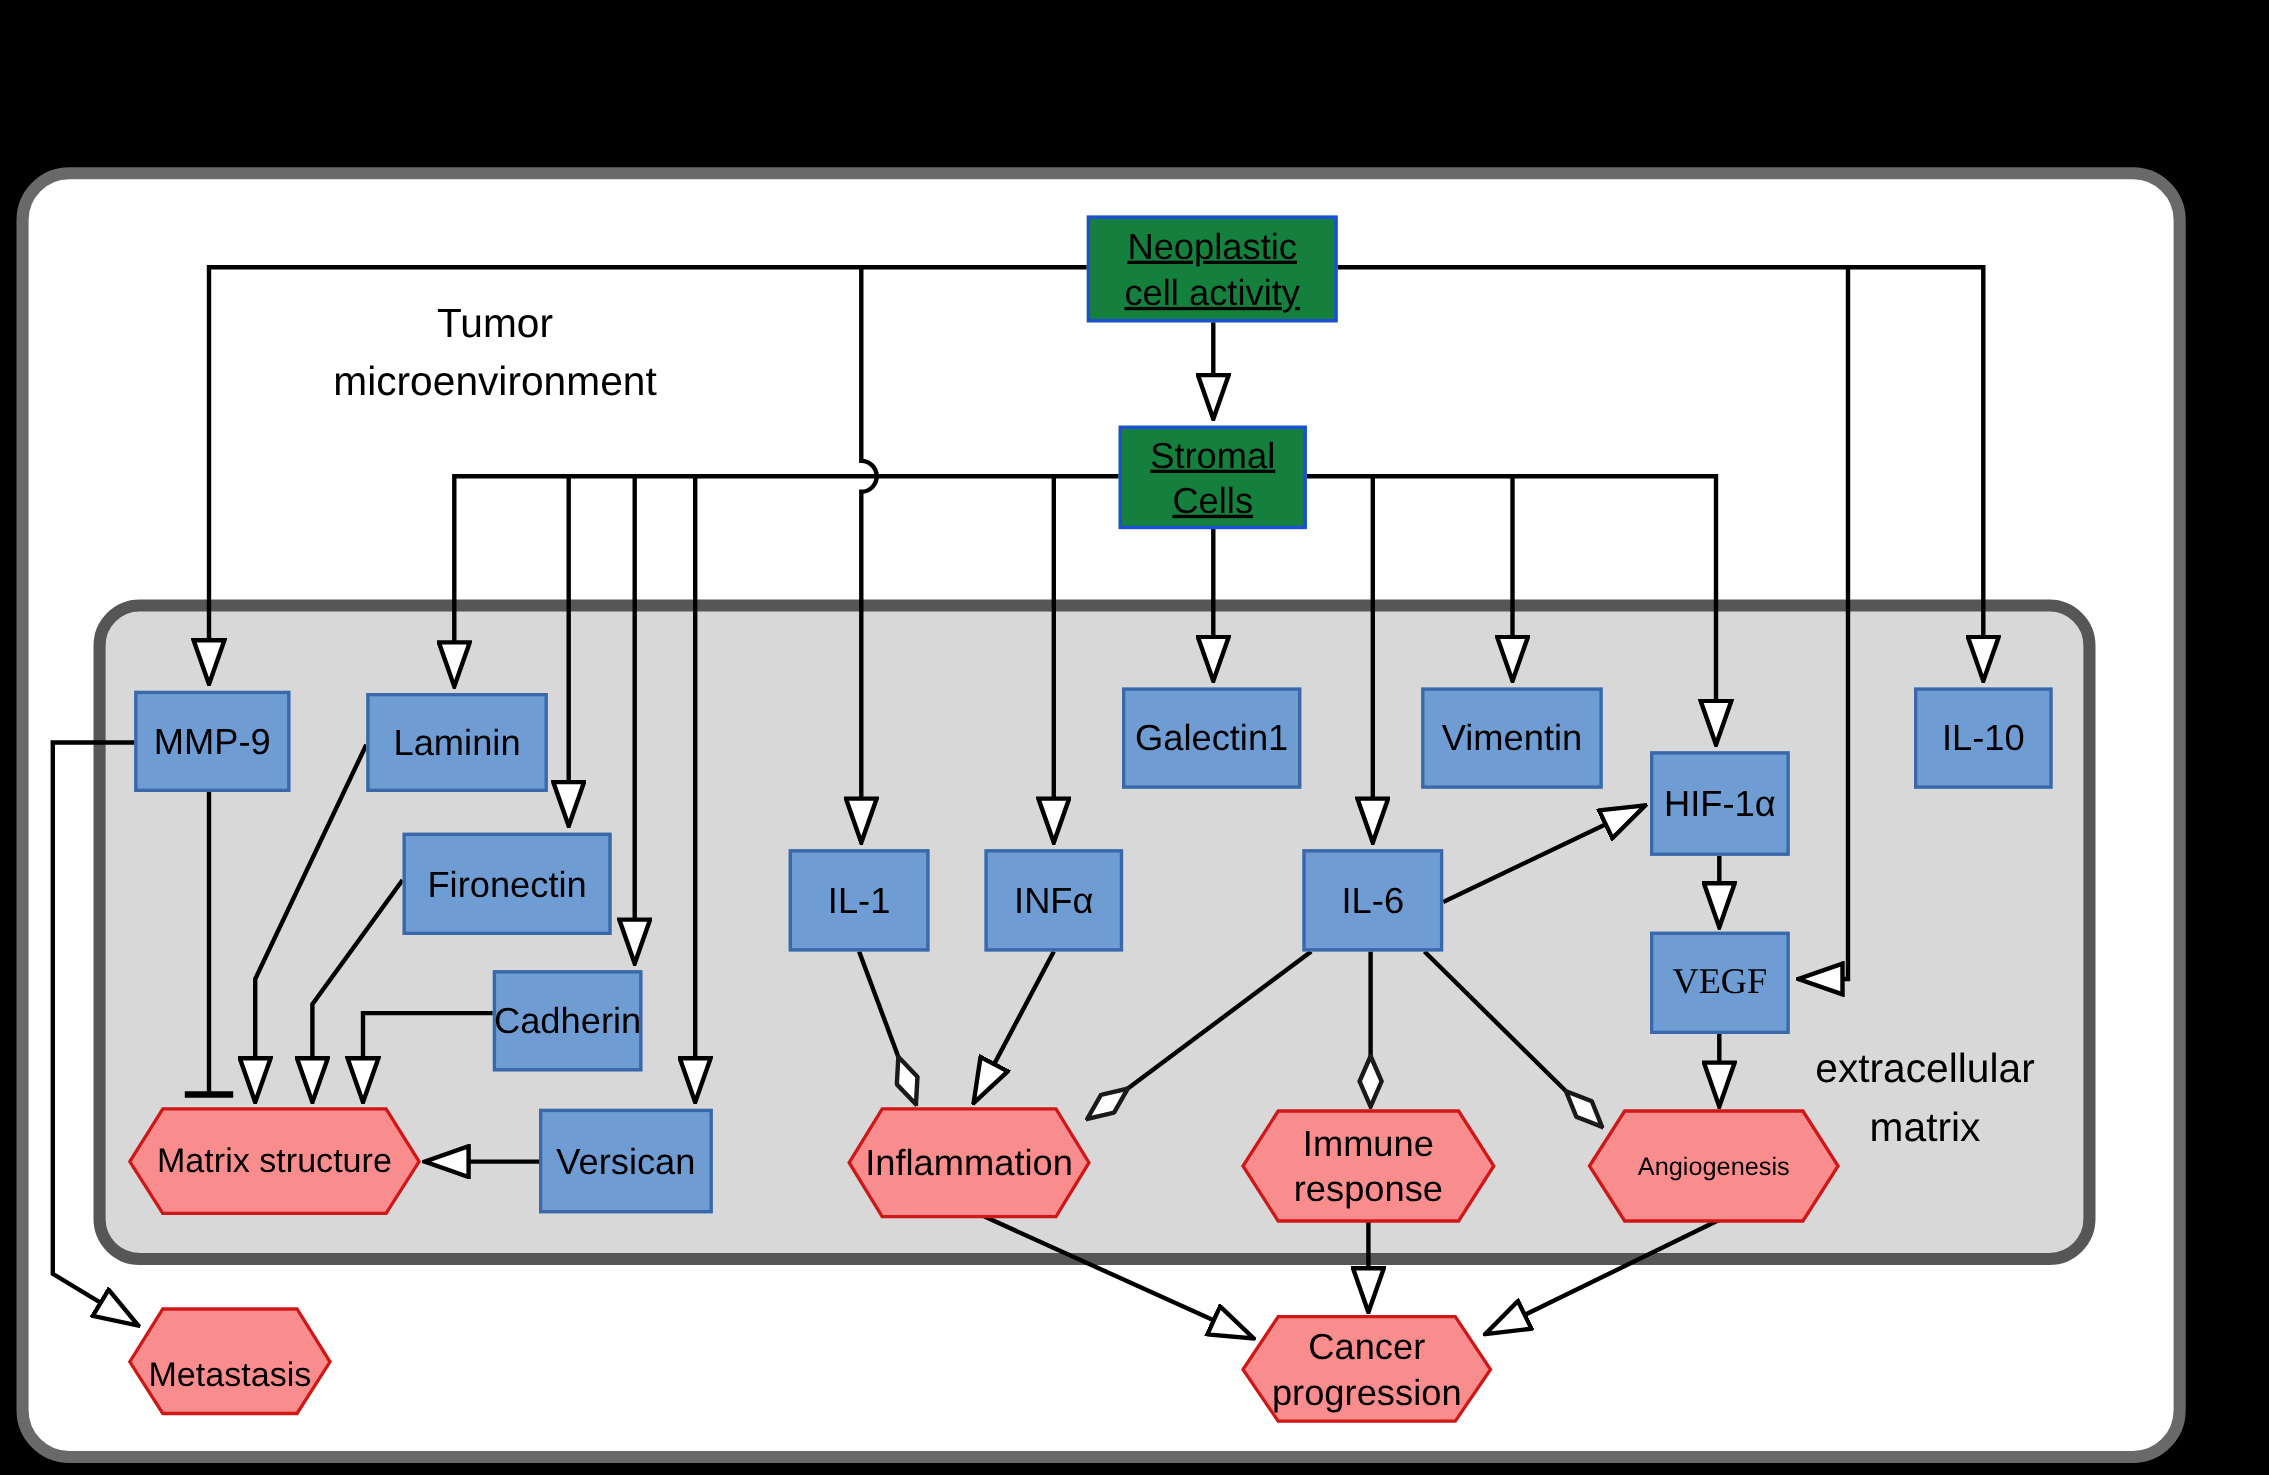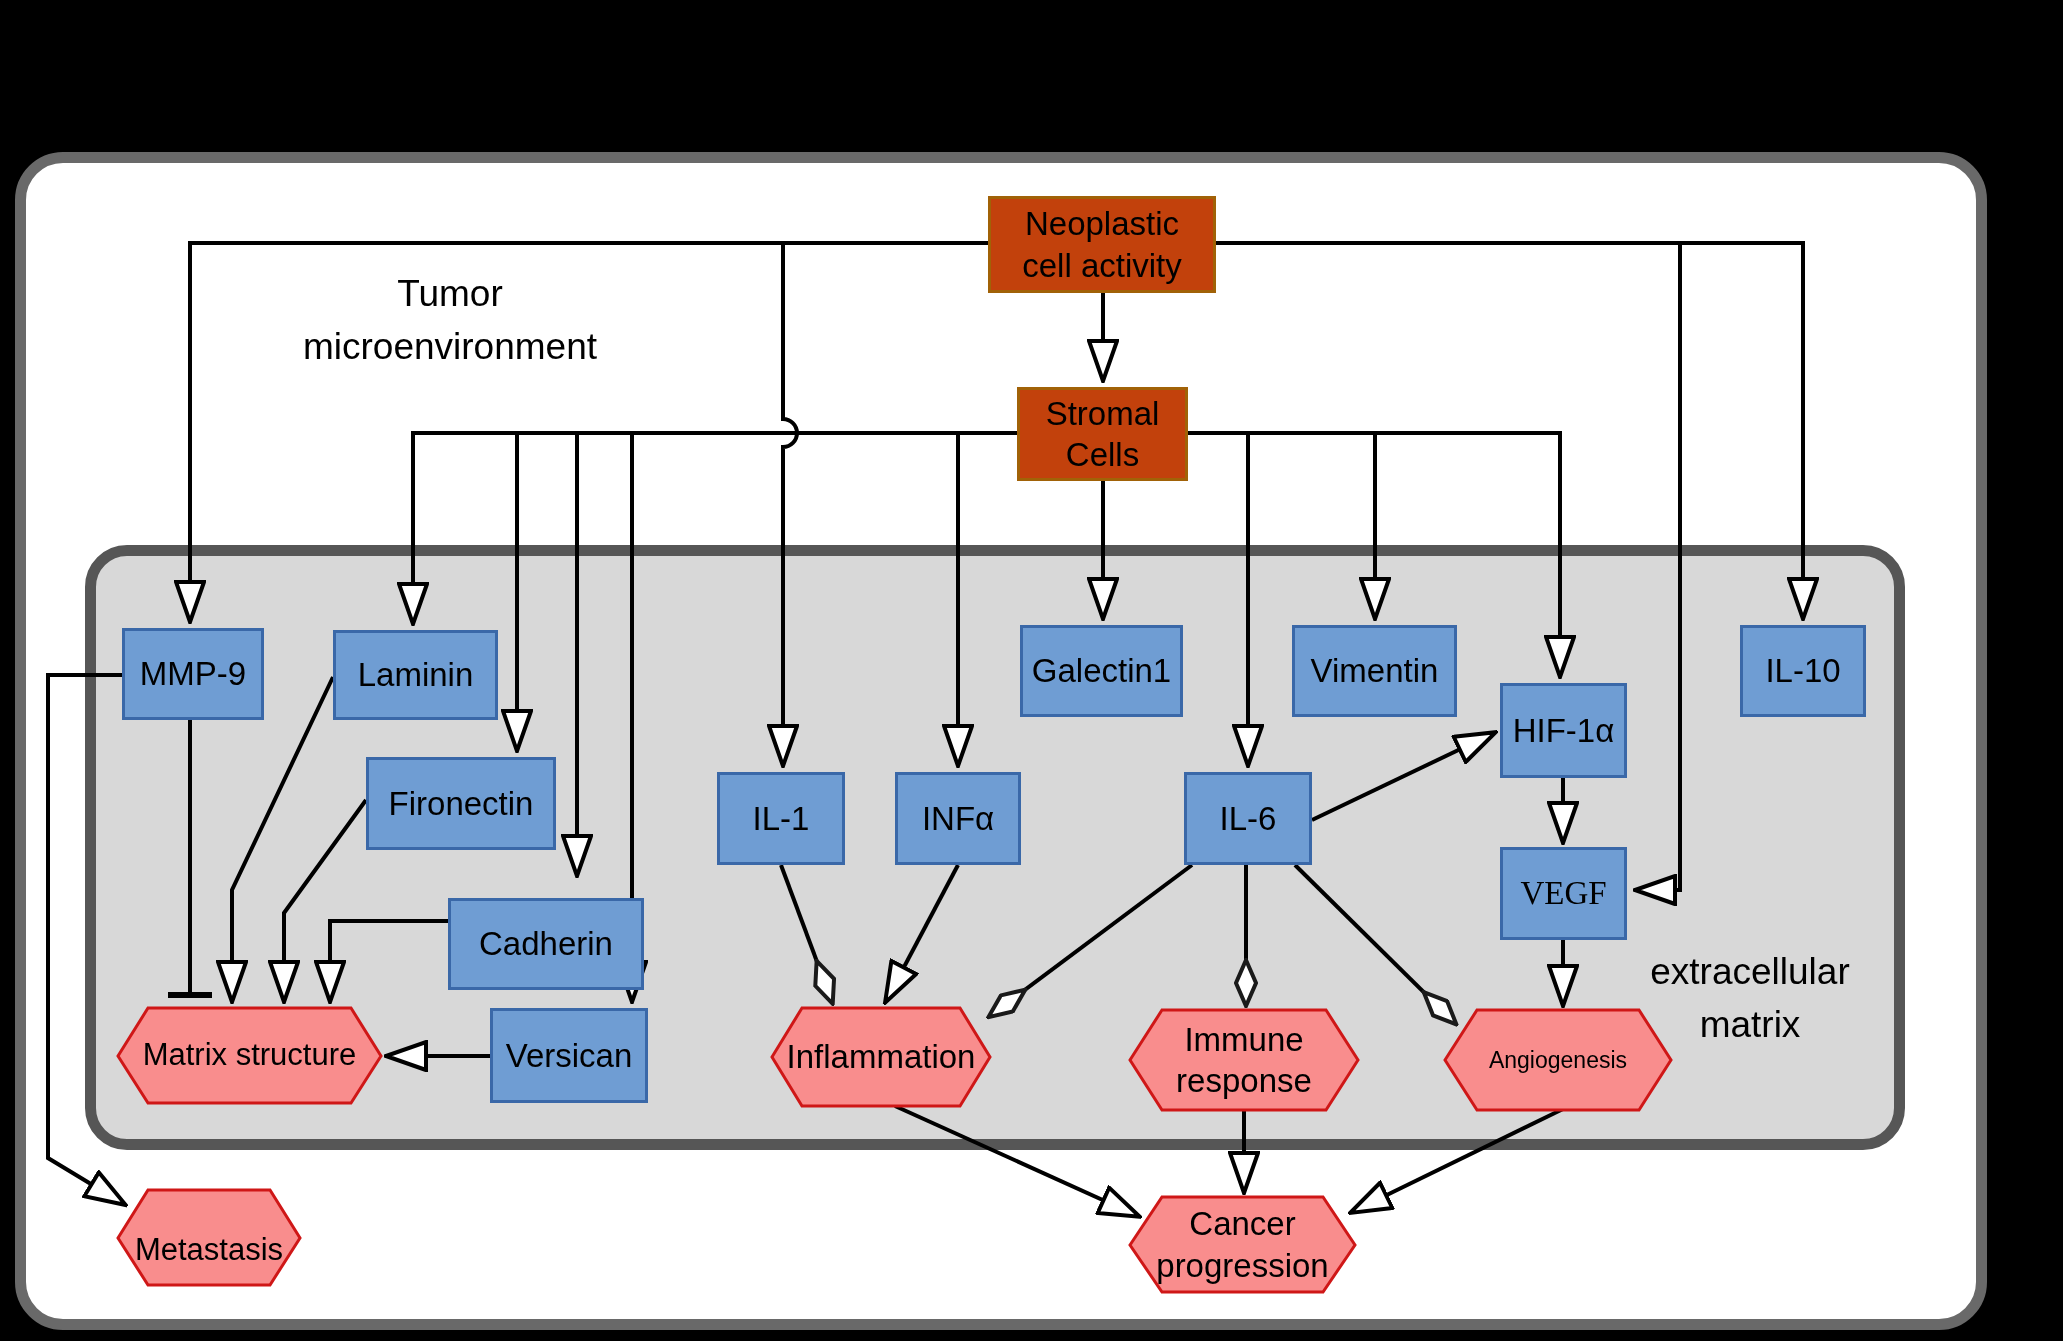--- a/index.html
+++ b/index.html
@@ -20,21 +20,21 @@
   #edge-layer { position:absolute; left:0; top:0; width:2063px; height:1341px; }
   .region-label {
     position:absolute; color:#000; font-size:37px; line-height:1.42;
     text-align:center; white-space:pre-line;
   }
   .node {
     position:absolute; box-sizing:border-box; display:flex;
     align-items:center; justify-content:center; text-align:center;
     color:#000; font-size:33px; line-height:1.25; white-space:pre-line;
   }
-  .node.rect-green { background:#c2410c; border:3px solid #a16207; }
+  .node.rect-green { background:#15803d; border:3px solid #1d4ed8;text-decoration:underline; }
   .node.rect-blue  { background:#6f9dd3; border:3px solid #3a68a8; }
   .hex-label { background:transparent; border:none; }
   .edge { stroke:#000; stroke-width:4; fill:none; }
   .hexshape { fill:#f98d8d; stroke:#cf1717; stroke-width:3; }
 </style>
 </head>
 <body>
 
 <div id="canvas">
 
@@ -104,21 +104,21 @@
 matrix</div>
 
   <div class="node rect-green" style="left:988px; top:196px; width:228px; height:97px;">Neoplastic
 cell activity</div>
   <div class="node rect-green" style="left:1017px; top:387px; width:171px; height:94px;">Stromal
 Cells</div>
 
   <div class="node rect-blue" style="left:122px; top:628px; width:142px; height:92px;">MMP-9</div>
   <div class="node rect-blue" style="left:333px; top:630px; width:165px; height:90px;">Laminin</div>
   <div class="node rect-blue" style="left:366px; top:757px; width:190px; height:93px;">Fironectin</div>
-  <div class="node rect-blue" style="left:448px; top:882px; width:196px; height:92px;margin-top:16px;">Cadherin</div>
+  <div class="node rect-blue" style="left:448px; top:882px; width:136px; height:92px;">Cadherin</div>
   <div class="node rect-blue" style="left:490px; top:1008px; width:158px; height:95px;">Versican</div>
   <div class="node rect-blue" style="left:717px; top:772px; width:128px; height:93px;">IL-1</div>
   <div class="node rect-blue" style="left:895px; top:772px; width:126px; height:93px;">INFα</div>
   <div class="node rect-blue" style="left:1020px; top:625px; width:163px; height:92px;">Galectin1</div>
   <div class="node rect-blue" style="left:1184px; top:772px; width:128px; height:93px;">IL-6</div>
   <div class="node rect-blue" style="left:1292px; top:625px; width:165px; height:92px;">Vimentin</div>
   <div class="node rect-blue" style="left:1500px; top:683px; width:127px; height:95px;">HIF-1α</div>
   <div class="node rect-blue" style="left:1500px; top:847px; width:127px; height:93px;font-family:Liberation Serif, serif;">VEGF</div>
   <div class="node rect-blue" style="left:1740px; top:625px; width:126px; height:92px;">IL-10</div>
 

